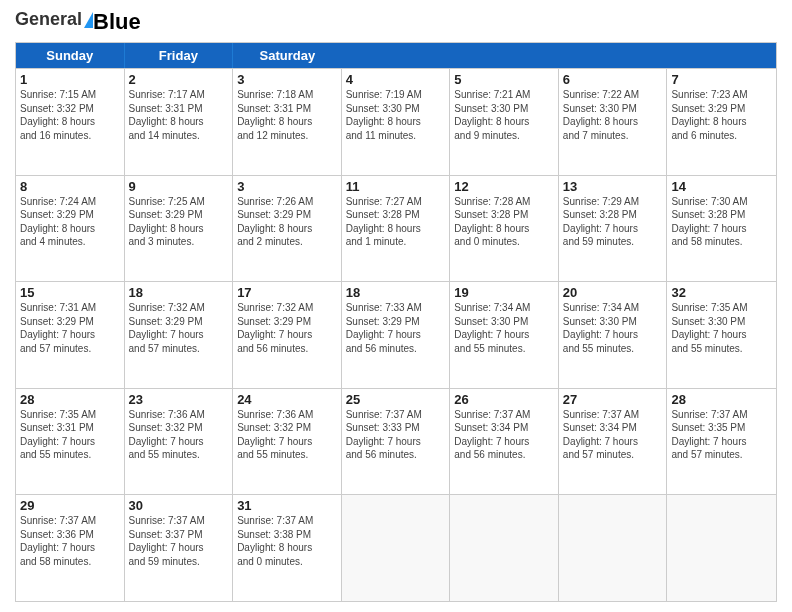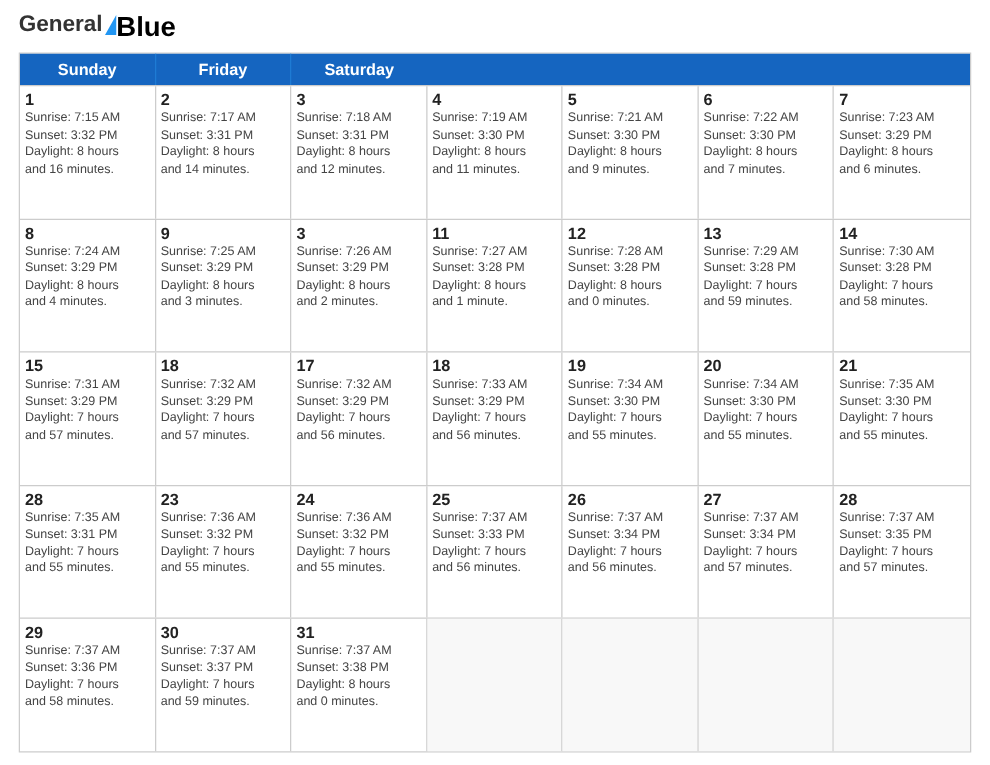--- a/index.html
+++ b/index.html
@@ -211,21 +211,21 @@
           </div>
           <div class="cal-cell">
             <span class="day-num">19</span>
             <div class="sun-info">Sunrise: 7:34 AM<br>Sunset: 3:30 PM<br>Daylight: 7 hours<br>and 55 minutes.</div>
           </div>
           <div class="cal-cell">
             <span class="day-num">20</span>
             <div class="sun-info">Sunrise: 7:34 AM<br>Sunset: 3:30 PM<br>Daylight: 7 hours<br>and 55 minutes.</div>
           </div>
           <div class="cal-cell">
-            <span class="day-num">21</span>
+            <span class="day-num">32</span>
             <div class="sun-info">Sunrise: 7:35 AM<br>Sunset: 3:30 PM<br>Daylight: 7 hours<br>and 55 minutes.</div>
           </div>
         </div>
         <div class="cal-row">
           <div class="cal-cell">
             <span class="day-num">28</span>
             <div class="sun-info">Sunrise: 7:35 AM<br>Sunset: 3:31 PM<br>Daylight: 7 hours<br>and 55 minutes.</div>
           </div>
           <div class="cal-cell">
             <span class="day-num">23</span>

